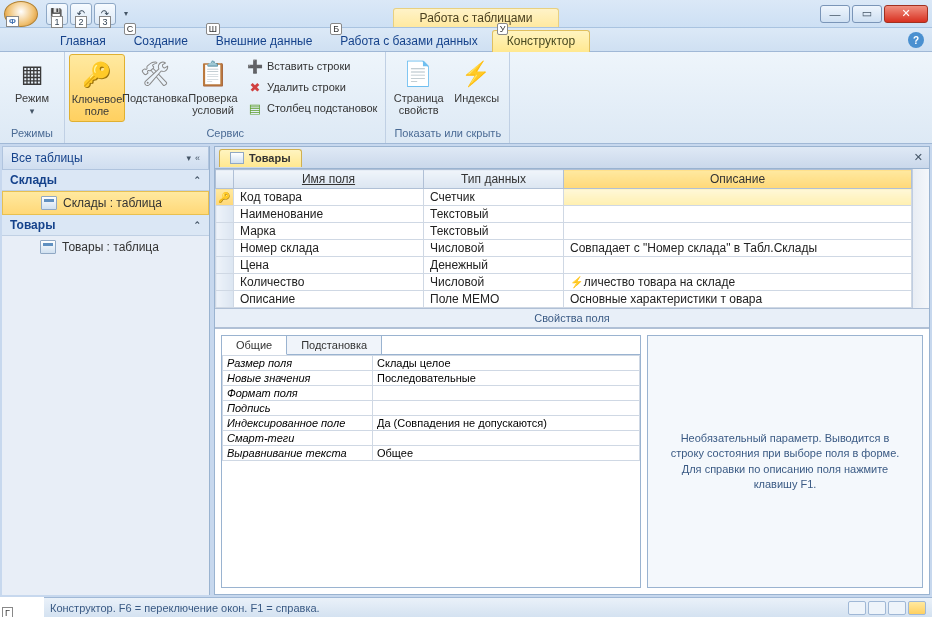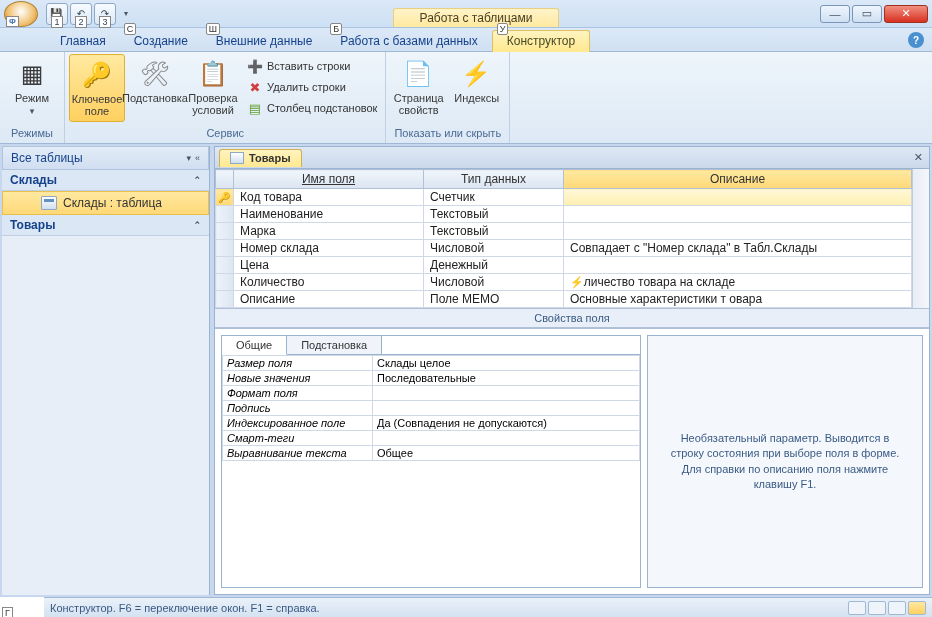--- a/index.html
+++ b/index.html
@@ -198,20 +198,24 @@
           <span>Склады</span>
           <span class="chev">⌃</span>
         </div>
         <div class="nav-item selected">
           <span class="ico"></span>
           <span>Склады : таблица</span>
         </div>
         <div class="nav-section-hdr">
           <span>Товары</span>
           <span class="chev">⌃</span>
+        </div>
+        <div class="nav-item">
+          <span class="ico"></span>
+          <span>Товары : таблица</span>
         </div>
       </div>
   </div>
 
   <div class="doc">
     <div class="doc-tabs">
       <div class="doc-tab">
         <span class="ico"></span>
         <span>Товары</span>
       </div>

